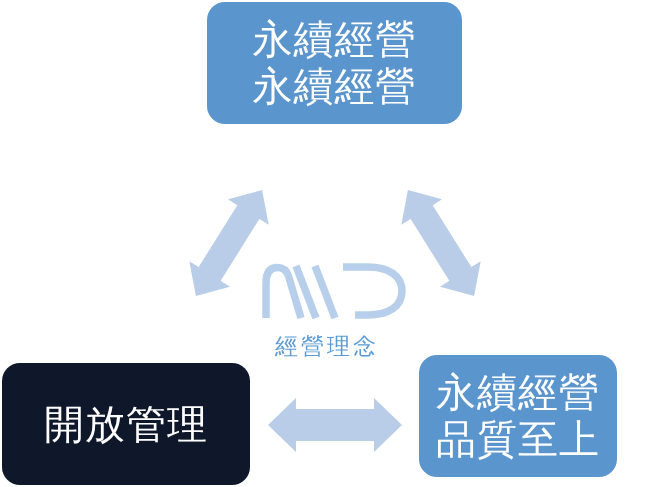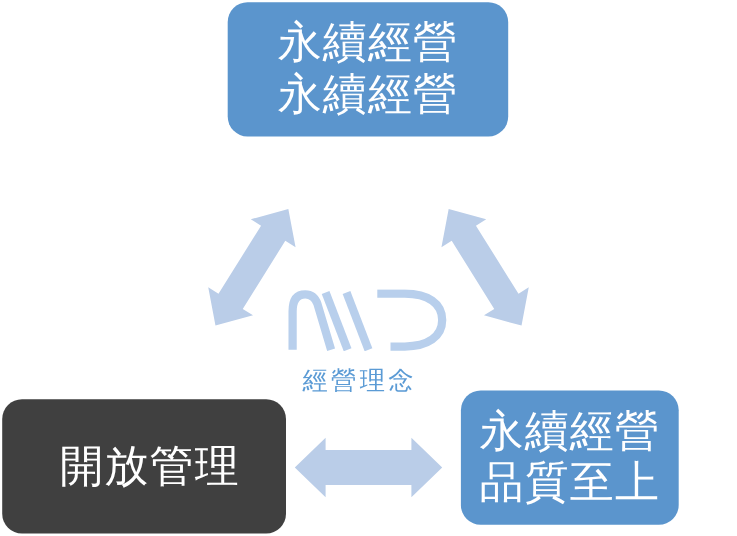--- a/index.html
+++ b/index.html
@@ -52,21 +52,21 @@
 </head>
 <body>
 
 <div class="canvas">
 
   <div class="value-box box-top" style="background-color: rgb(91, 149, 205);">
     <span>永續經營</span>
     <span>永續經營</span>
   </div>
 
-  <div class="value-box box-bottom-left" style="background-color: #404040; padding-left: 10px;">
+  <div class="value-box box-bottom-left" style="background-color: #0f172a;">
     <span>開放管理</span>
   </div>
 
   <div class="value-box box-bottom-right" style="background-color: rgb(91, 149, 205);">
     <span>永續經營</span>
     <span>品質至上</span>
   </div>
 
   <svg class="arrows-layer" viewBox="0 0 670 487">
     <g transform="translate(229,243) rotate(-58)">

